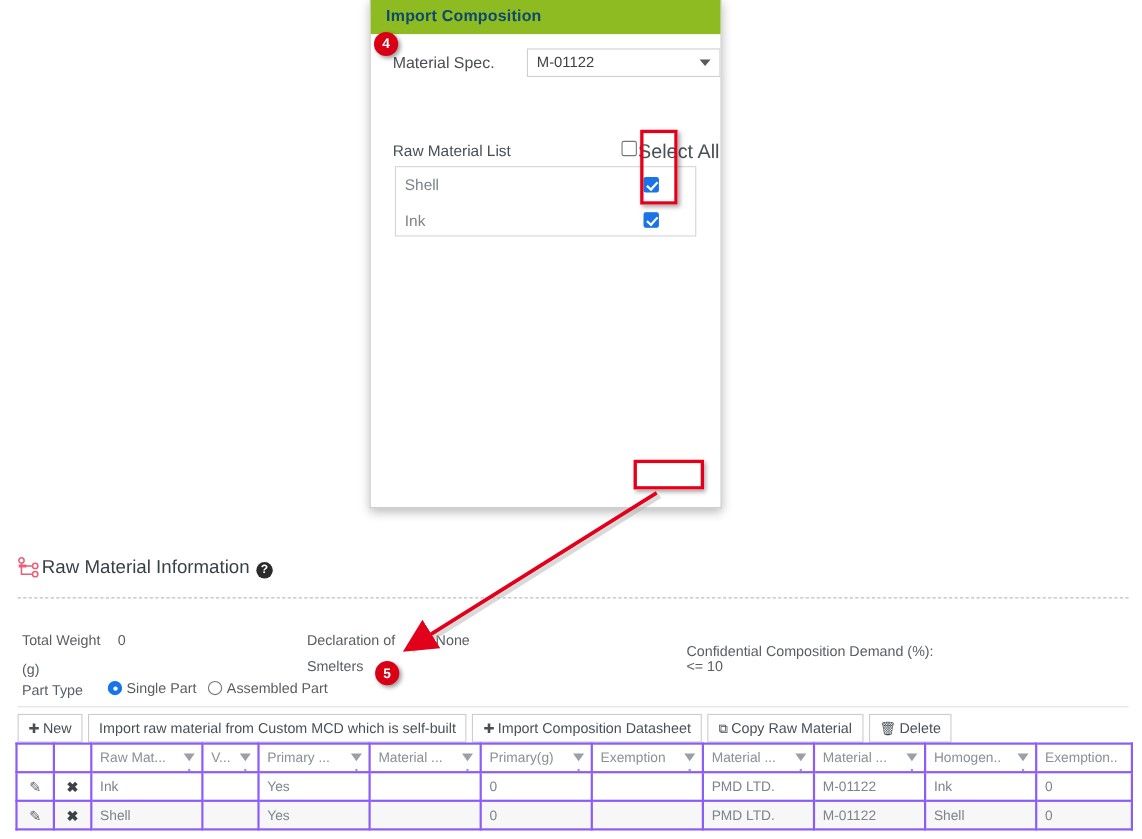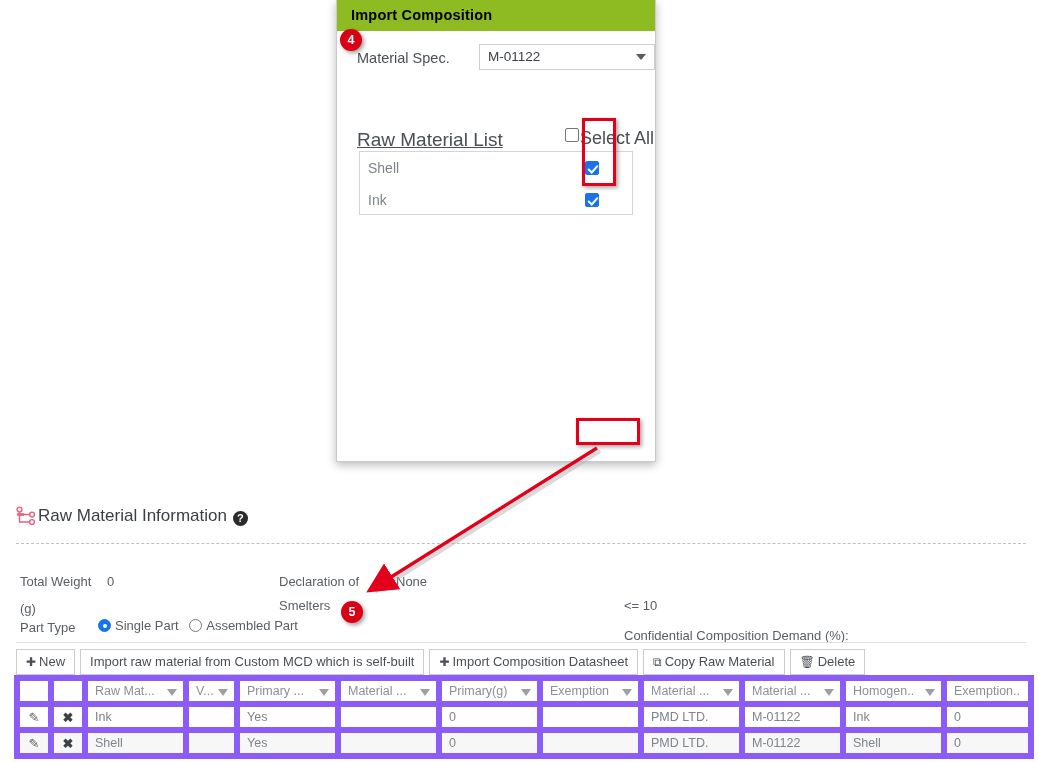--- a/index.html
+++ b/index.html
@@ -19,21 +19,21 @@
     left: 336px; top: 0px;
     width: 320px; height: 462px;
     background: #ffffff;
     border: 1px solid #c9c9c9;
     border-top: none;
     box-shadow: 0 3px 9px rgba(0,0,0,.28);
   }
   .dialog-header {
     height: 31px;
     background: #8ebb21;
-    color: #000000;
+    color: #0c4a6e;
     font-size: 14.5px;
     font-weight: bold;
     line-height: 31px;
     padding-left: 14px;
     letter-spacing: .2px;
   }
   .dialog-body { position: relative; padding: 0; height: 311px; }
 
   .field-row {
     position: absolute;
@@ -63,23 +63,22 @@
     position: absolute; right: 8px; top: 9px;
     width: 0; height: 0;
     border-left: 5px solid transparent;
     border-right: 5px solid transparent;
     border-top: 6px solid #5a5a5a;
   }
 
   .rml-label {
     position: absolute;
     left: 20px; top: 98px;
-    font-size: 19px;
+    font-size: 14px;
     color: #4a4f55;
-    text-decoration: underline;
   }
   .select-all-wrap {
     position: absolute;
     left: 228px; top: 97px;
     font-size: 18px;
     color: #4a4f55;
     display: flex; align-items: flex-start;
   }
   .cb {
     width: 14px; height: 14px;
@@ -246,21 +245,21 @@
   
   #grid {
     position: absolute;
     left: 14px; top: 675px;
     width: 1014px;
     border-collapse: collapse;
     font-size: 12.5px;
     table-layout: fixed;
   }
   #grid th, #grid td {
-    border: 6px solid #8b5cf6;
+    border: 2px solid #8b5cf6;
     text-align: left;
     color: #7d848b;
     font-weight: normal;
     height: 26px;
     padding: 0 7px;
     overflow: hidden;
     white-space: nowrap;
   }
   #grid th { position: relative; color: #8a9096; }
   #grid th .funnel {
@@ -357,21 +356,21 @@
   <div class="info-label" style="left:20px; top:620px;">Part Type</div>
   <div style="position:absolute; left:98px; top:618px; font-size:13px; color:#585e64;">
     <span><span class="radio sel"></span><span>Single Part</span></span>
     <span style="margin-left:7px;"><span class="radio"></span><span>Assembled Part</span></span>
   </div>
 
   <div class="info-label" style="left:279px; top:574px;">Declaration of</div>
   <div class="info-label" style="left:279px; top:598px;">Smelters</div>
   <div class="info-value" style="left:396px; top:574px;">None</div>
 
-  <div class="info-label" style="left:624px; top:584px;margin-top:44px;">Confidential Composition Demand (%):</div>
+  <div class="info-label" style="left:624px; top:584px;">Confidential Composition Demand (%):</div>
   <div class="info-value" style="left:624px; top:598px;">&lt;= 10</div>
 
   <div class="solid-sep"></div>
 
   <div id="toolbar">
     <div class="btn"><span class="gi">✚</span><span>New</span></div>
     <div class="btn"><span>Import raw material from Custom MCD which is self-built</span></div>
     <div class="btn"><span class="gi">✚</span><span>Import Composition Datasheet</span></div>
     <div class="btn"><span class="gi">⧉</span><span>Copy Raw Material</span></div>
     <div class="btn"><span class="gi">🗑</span><span>Delete</span></div>

